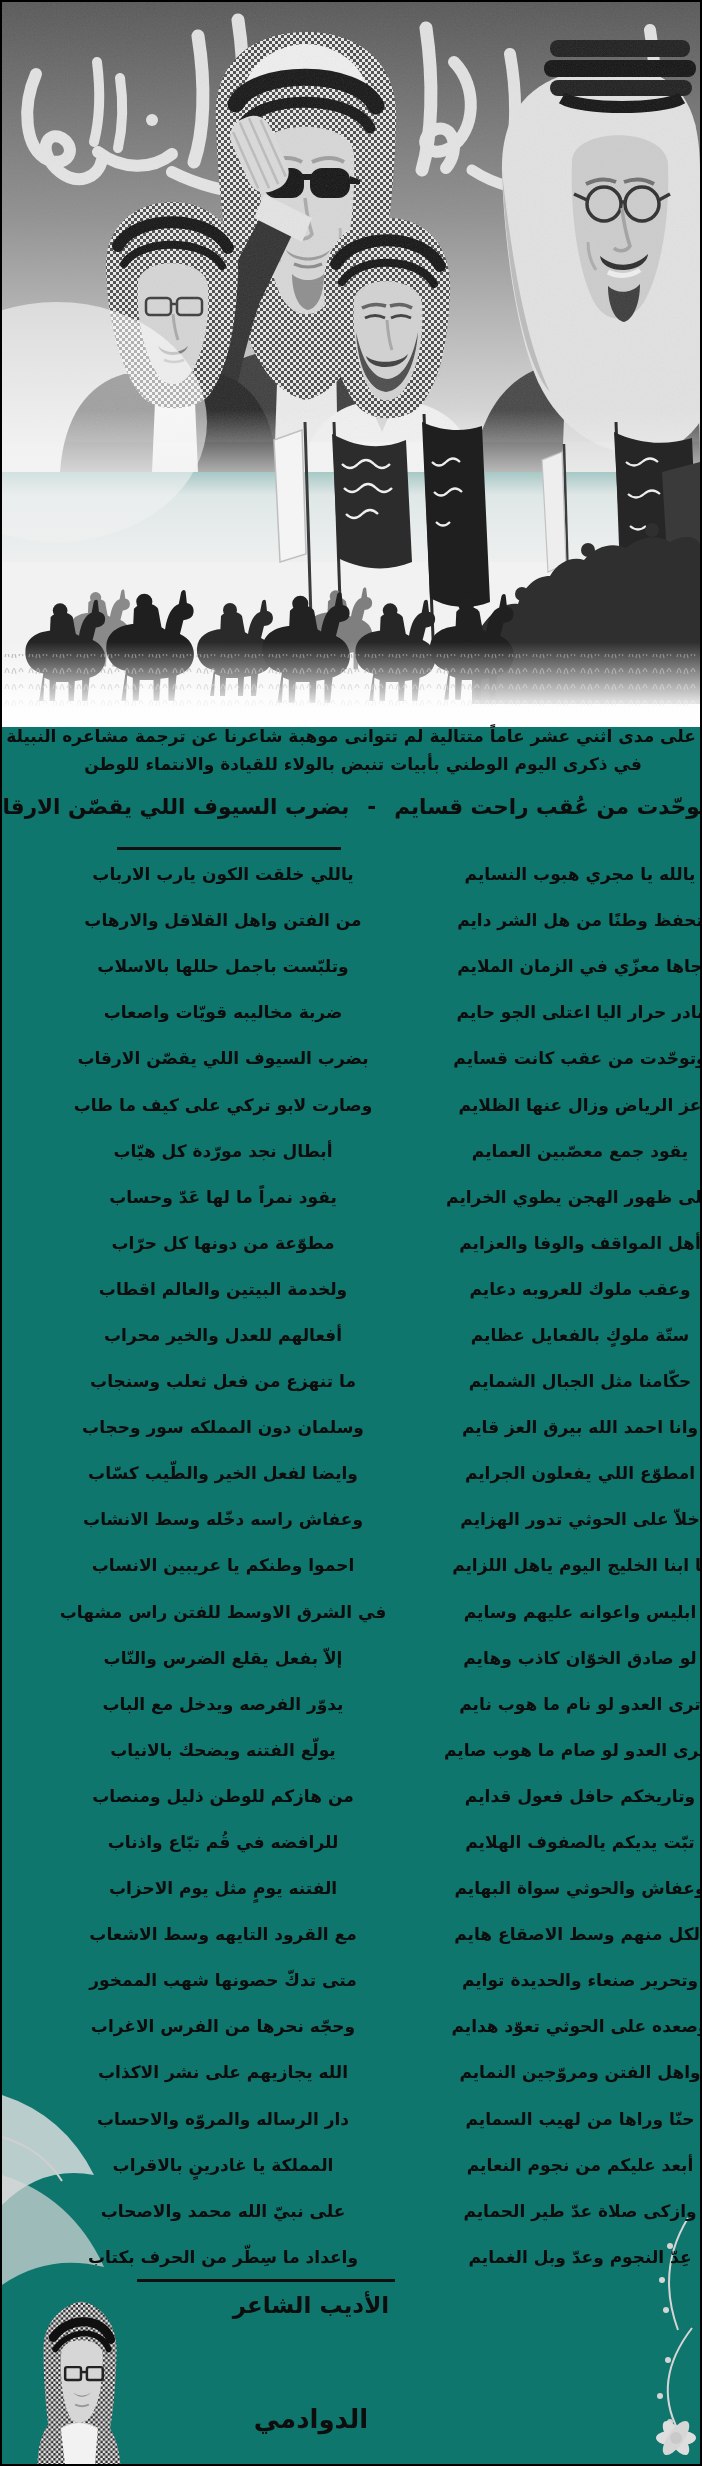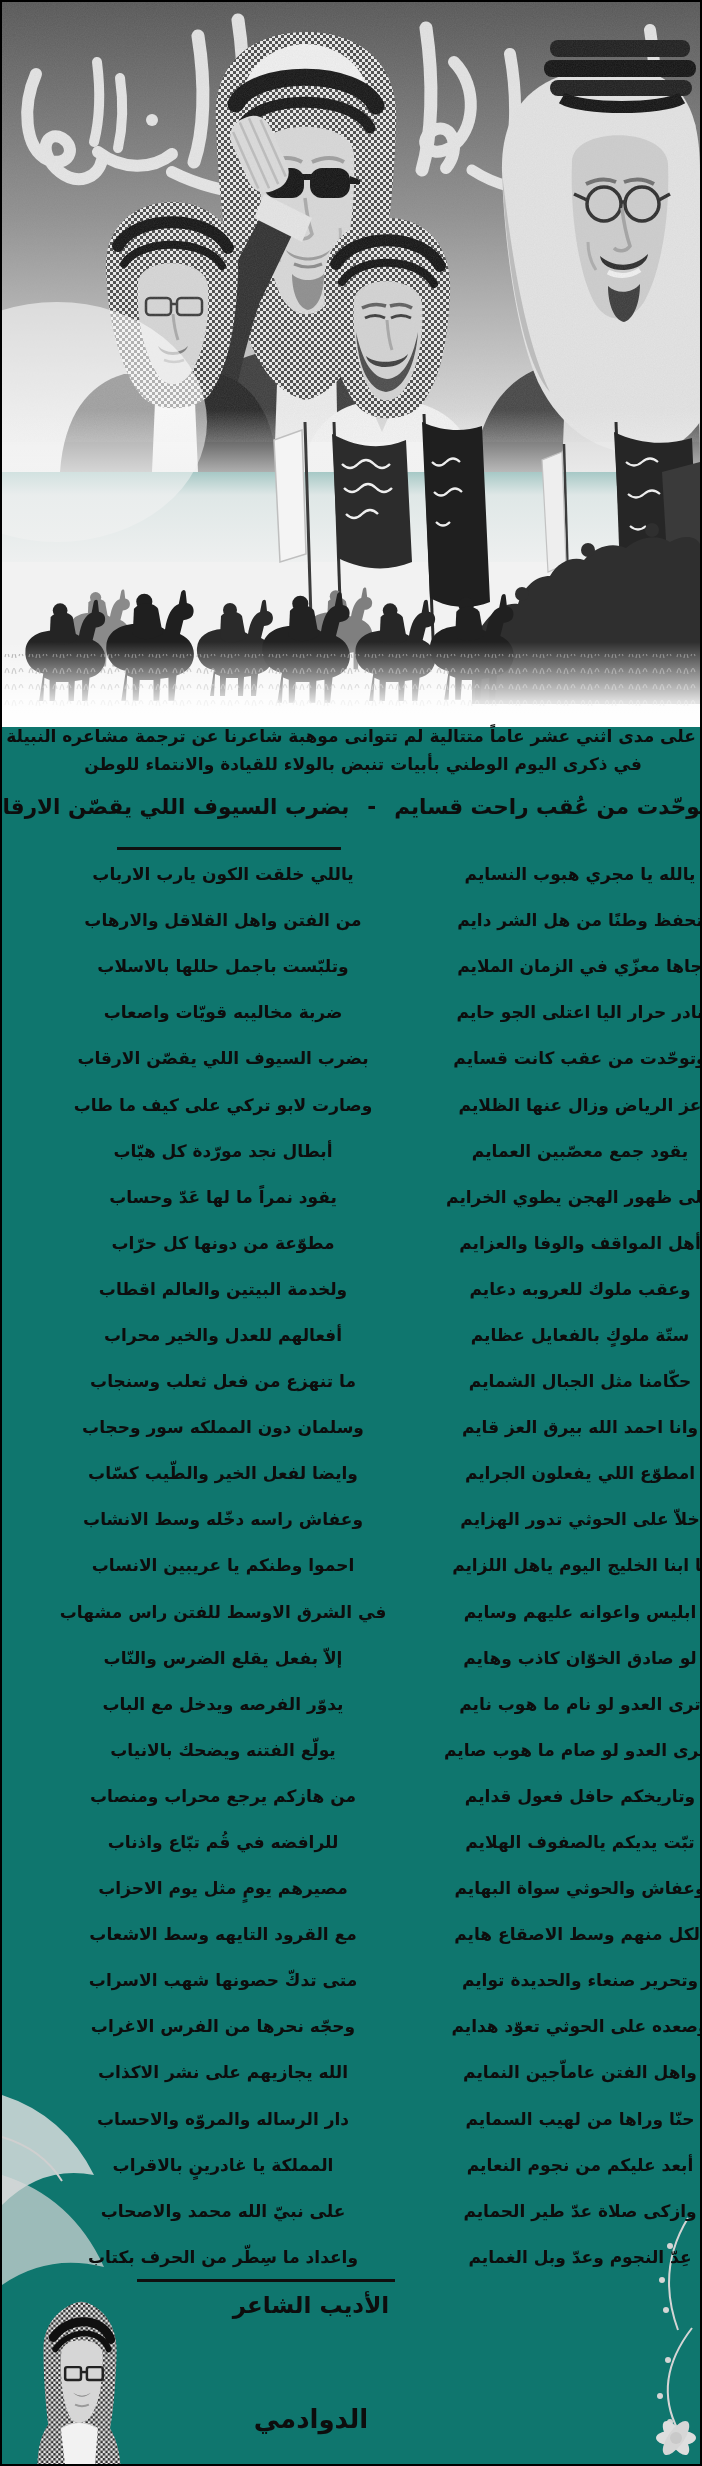--- a/index.html
+++ b/index.html
@@ -377,55 +377,55 @@
 
     <div class="verse-row">
       <div class="hem hem-first">وترى العدو لو صام ما هوب صايم</div>
       <div class="spacer"></div>
       <div class="hem hem-second">يولّع الفتنه ويضحك بالانياب</div>
     </div>
 
     <div class="verse-row">
       <div class="hem hem-first">وتاريخكم حافل فعول قدايم</div>
       <div class="spacer"></div>
-      <div class="hem hem-second">من هازكم يرجع محراب ومنصاب</div>
+      <div class="hem hem-second">من هازكم للوطن ذليل ومنصاب</div>
     </div>
 
     <div class="verse-row">
       <div class="hem hem-first">تبّت يديكم يالصفوف الهلايم</div>
       <div class="spacer"></div>
       <div class="hem hem-second">للرافضه في قُم تبّاع واذناب</div>
     </div>
 
     <div class="verse-row">
       <div class="hem hem-first">وعفاش والحوثي سواة البهايم</div>
       <div class="spacer"></div>
-      <div class="hem hem-second">مصيرهم يومٍ مثل يوم الاحزاب</div>
+      <div class="hem hem-second">الفتنه يومٍ مثل يوم الاحزاب</div>
     </div>
 
     <div class="verse-row">
       <div class="hem hem-first">الكل منهم وسط الاصقاع هايم</div>
       <div class="spacer"></div>
       <div class="hem hem-second">مع القرود التايهه وسط الاشعاب</div>
     </div>
 
     <div class="verse-row">
       <div class="hem hem-first">وتحرير صنعاء والحديدة توايم</div>
       <div class="spacer"></div>
-      <div class="hem hem-second">متى تدكّ حصونها شهب الاسراب</div>
+      <div class="hem hem-second">متى تدكّ حصونها شهب الممخور</div>
     </div>
 
     <div class="verse-row">
       <div class="hem hem-first">وصعده على الحوثي تعوّد هدايم</div>
       <div class="spacer"></div>
       <div class="hem hem-second">وحجّه نحرها من الفرس الاغراب</div>
     </div>
 
     <div class="verse-row">
-      <div class="hem hem-first">واهل الفتن عاماّجين النمايم</div>
+      <div class="hem hem-first">واهل الفتن ومروّجين النمايم</div>
       <div class="spacer"></div>
       <div class="hem hem-second">الله يجازيهم على نشر الاكذاب</div>
     </div>
 
     <div class="verse-row">
       <div class="hem hem-first">حنّا وراها من لهيب السمايم</div>
       <div class="spacer"></div>
       <div class="hem hem-second">دار الرساله والمروّه والاحساب</div>
     </div>
 

